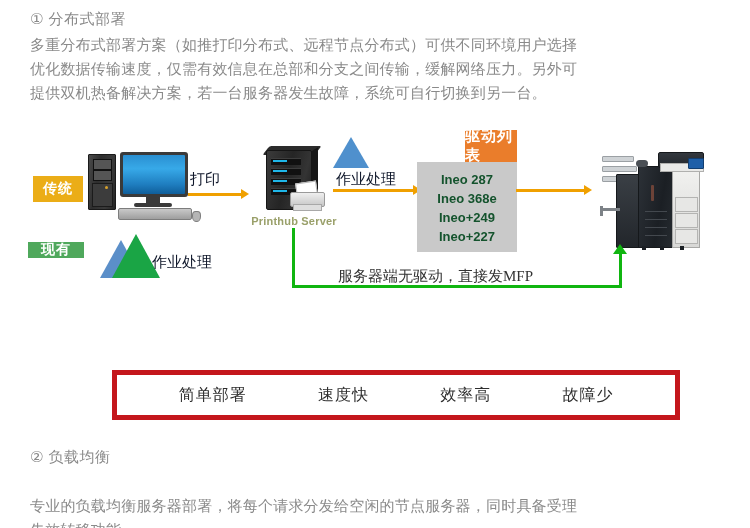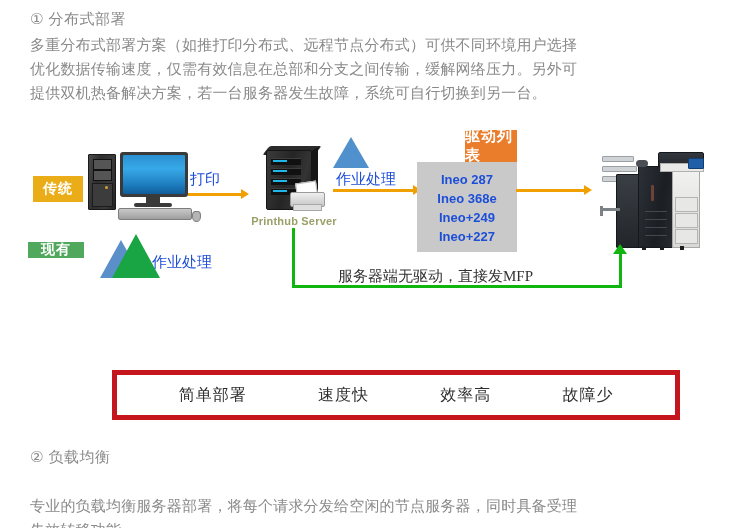--- a/index.html
+++ b/index.html
@@ -134,42 +134,42 @@
     border-left:8px solid #f0a000;
   }
   #arr1-line{left:188px;top:193px;width:55px;}
   #arr1-head{left:241px;top:189px;}
   #arr2-line{left:333px;top:189px;width:82px;}
   #arr2-head{left:413px;top:185px;}
   #arr3-line{left:516px;top:189px;width:70px;}
   #arr3-head{left:584px;top:185px;}
 
   .arrow-label{
-    position:absolute;font-size:15px;color:#1d4ed8;
+    position:absolute;font-size:15px;color:#0f172a;
     font-family:"Liberation Serif","DejaVu Serif",serif;
     white-space:nowrap;
   }
   #lbl-print{left:190px;top:170px;}
   #lbl-job-top{left:336px;top:170px;}
   #lbl-job-bottom{left:152px;top:253px;}
 
   
   .driver-box{position:absolute;left:417px;top:130px;width:100px;height:122px;}
   .driver-box .hdr{
     height:32px;background:#ea7d2b;
     display:flex;align-items:center;justify-content:center;
     color:#ffffff;font-size:15px;font-weight:bold;letter-spacing:1px;margin-left:48px;
   }
   .driver-box .body{
     height:90px;background:#c9c9c9;
     display:flex;flex-direction:column;align-items:center;justify-content:center;
     gap:2px;padding-top:2px;box-sizing:border-box;
   }
   .driver-box .body .item{
-    font-size:13px;font-weight:bold;color:#1d4ed8;
+    font-size:13px;font-weight:bold;color:#14532d;
     font-family:"Liberation Sans","DejaVu Sans",sans-serif;
     line-height:17px;
   }
 
   
   .mfp{position:absolute;left:600px;top:144px;width:104px;height:115px;}
   .mfp .finisher-body{position:absolute;left:16px;top:30px;width:24px;height:72px;background:linear-gradient(180deg,#3a3f45,#22262b);border:1px solid #15181b;border-radius:1px;}
   .mfp .ftray{position:absolute;left:2px;height:4px;background:#cfd3d6;border:1px solid #9ba0a4;border-radius:1px;}
   .mfp .ft1{top:12px;width:30px;}
   .mfp .ft2{top:22px;width:33px;}

